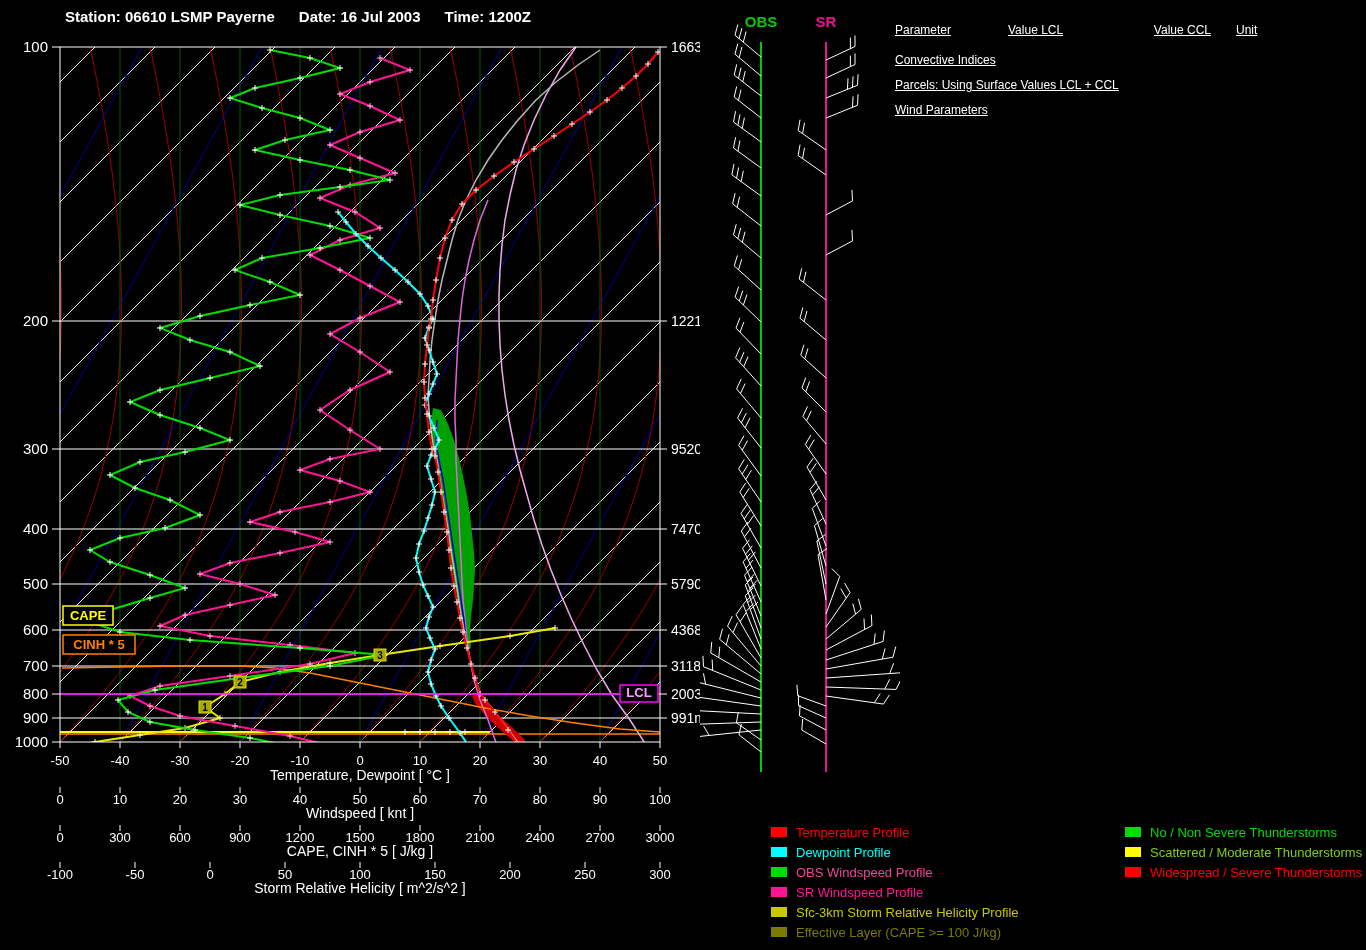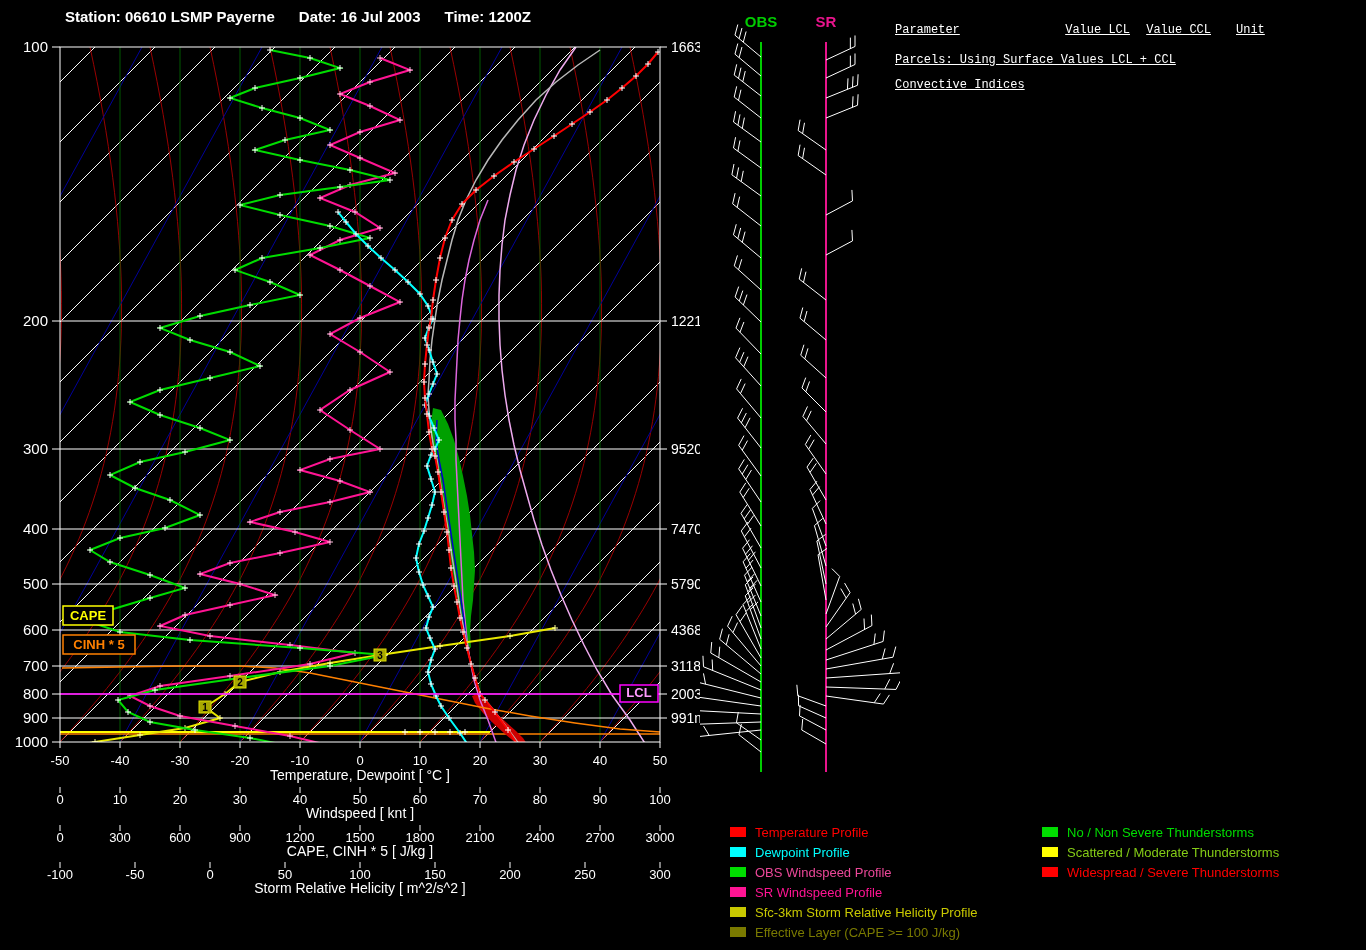--- a/index.html
+++ b/index.html
@@ -4,32 +4,32 @@
 <style>
   html,body{margin:0;padding:0;background:#000;width:1366px;height:950px;overflow:hidden;
     font-family:"Liberation Sans",sans-serif;color:#fff;}
   #stage{position:relative;width:1366px;height:950px;background:#000;}
   #app-header{position:absolute;left:65px;top:8px;display:flex;gap:24px;
     font-size:15px;font-weight:bold;color:#fff;white-space:nowrap;}
   svg text{font-family:"Liberation Sans",sans-serif;}
   #skewt{position:absolute;left:0;top:0;}
   #winds{position:absolute;left:700px;top:0;}
   
-  #ptable{position:absolute;left:890px;top:22px;width:476px;font-size:12px;color:#fff;font-family:Liberation Mono, monospace;}
+  #ptable{position:absolute;left:890px;top:22px;width:476px;font-size:12px;color:#fff;}
   .thead{position:relative;height:24px;line-height:16px;}
   .thead span{text-decoration:underline;}
   .sect{position:relative;height:25px;line-height:29px;text-decoration:underline;
     padding-left:5px;white-space:nowrap;}
   .lb{position:absolute;left:5px;}
-  .v1{position:absolute;left:118px;width:122px;text-align:right;}
+  .v1{position:absolute;left:118px;width:122px;}
   .v2r{position:absolute;left:243px;width:78px;text-align:right;}
   .un{position:absolute;left:346px;}
   
   .legend{position:absolute;}
-  .legend-item{display:flex;align-items:center;height:20px;font-size:13px;white-space:nowrap;}
+  .legend-item{display:flex;align-items:center;height:20px;font-size:13px;white-space:nowrap;margin-left:41px;}
   .swatch{width:16px;height:10px;margin-right:9px;flex:none;}
 </style>
 </head>
 <body>
 
 <div id="stage">
 
   <div id="app-header">
     <span>Station: 06610 LSMP Payerne</span>
     <span>Date: 16 Jul 2003</span>
@@ -964,22 +964,23 @@
     </svg>
 
   <div id="ptable">
     <div class="thead">
       <span class="lb">Parameter</span>
       <span class="v1">Value LCL</span>
       <span class="v2r">Value CCL</span>
       <span class="un">Unit</span>
     </div>
     <div id="tbody">
+        <div class="sect">Convective Indices</div>
         <div class="sect">Parcels: Using Surface Values LCL + CCL</div>
-        <div class="sect">Convective Indices</div>
+        <div class="sect">Wind Parameters</div>
       </div>
   </div>
 
   <div class="legend" id="legend-left" style="left: 730px; top: 822px;">
       <div class="legend-item">
         <span class="swatch" style="background: rgb(255, 0, 0);"></span>
         <span style="color: rgb(255, 0, 0);">Temperature Profile</span>
       </div>
       <div class="legend-item">
         <span class="swatch" style="background: rgb(0, 255, 255);"></span>
@@ -995,21 +996,21 @@
       </div>
       <div class="legend-item">
         <span class="swatch" style="background: rgb(200, 200, 0);"></span>
         <span style="color: rgb(200, 200, 0);">Sfc-3km Storm Relative Helicity Profile</span>
       </div>
       <div class="legend-item">
         <span class="swatch" style="background: rgb(122, 122, 0);"></span>
         <span style="color: rgb(122, 122, 0);">Effective Layer (CAPE &gt;= 100 J/kg)</span>
       </div>
     </div>
-  <div class="legend" id="legend-right" style="left: 1042px; top: 822px;">
+  <div class="legend" id="legend-right" style="left: 1084px; top: 822px;">
       <div class="legend-item">
         <span class="swatch" style="background: rgb(0, 221, 0);"></span>
         <span style="color: rgb(0, 221, 0);">No / Non Severe Thunderstorms</span>
       </div>
       <div class="legend-item">
         <span class="swatch" style="background: rgb(255, 255, 0);"></span>
         <span style="color: #84cc16;">Scattered / Moderate Thunderstorms</span>
       </div>
       <div class="legend-item">
         <span class="swatch" style="background: rgb(255, 0, 0);"></span>

